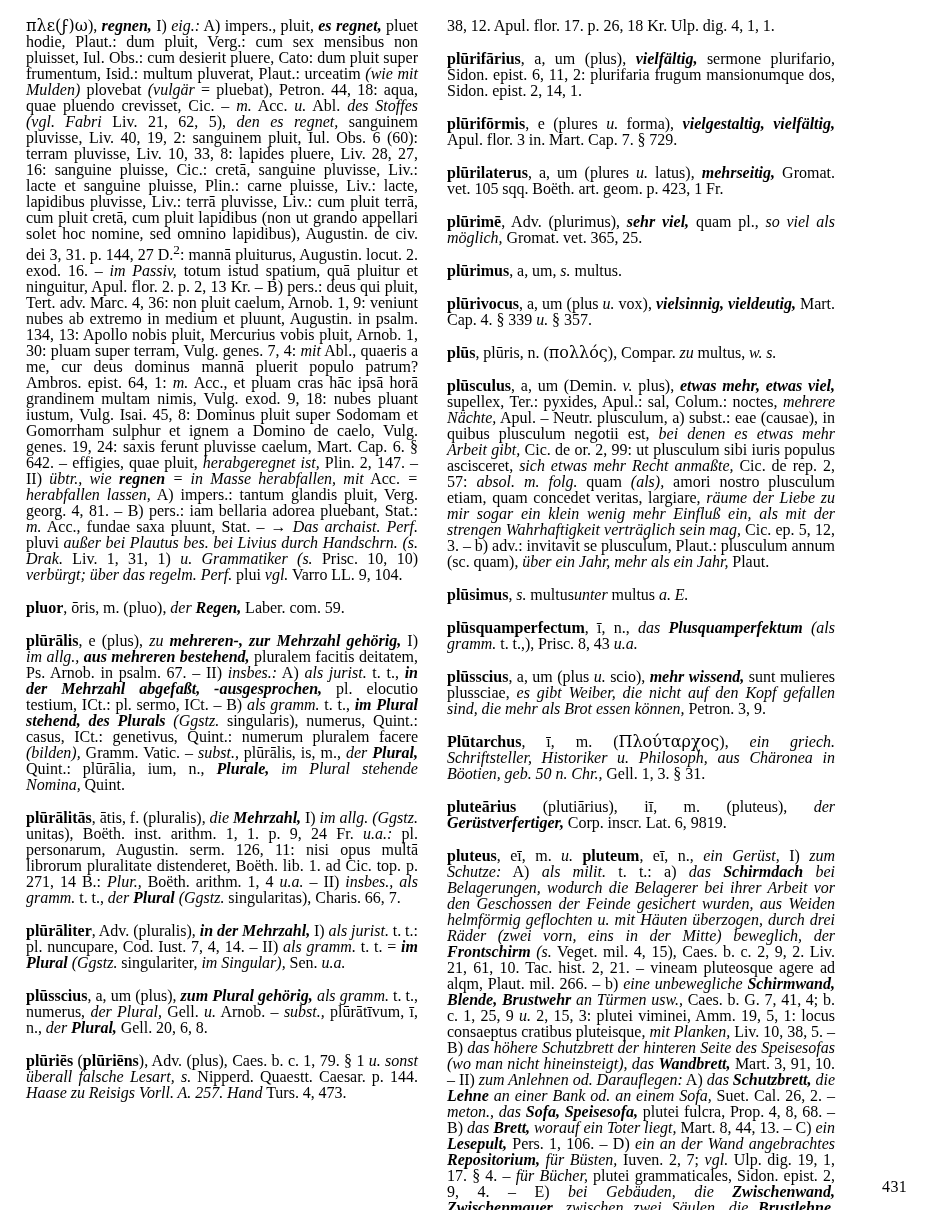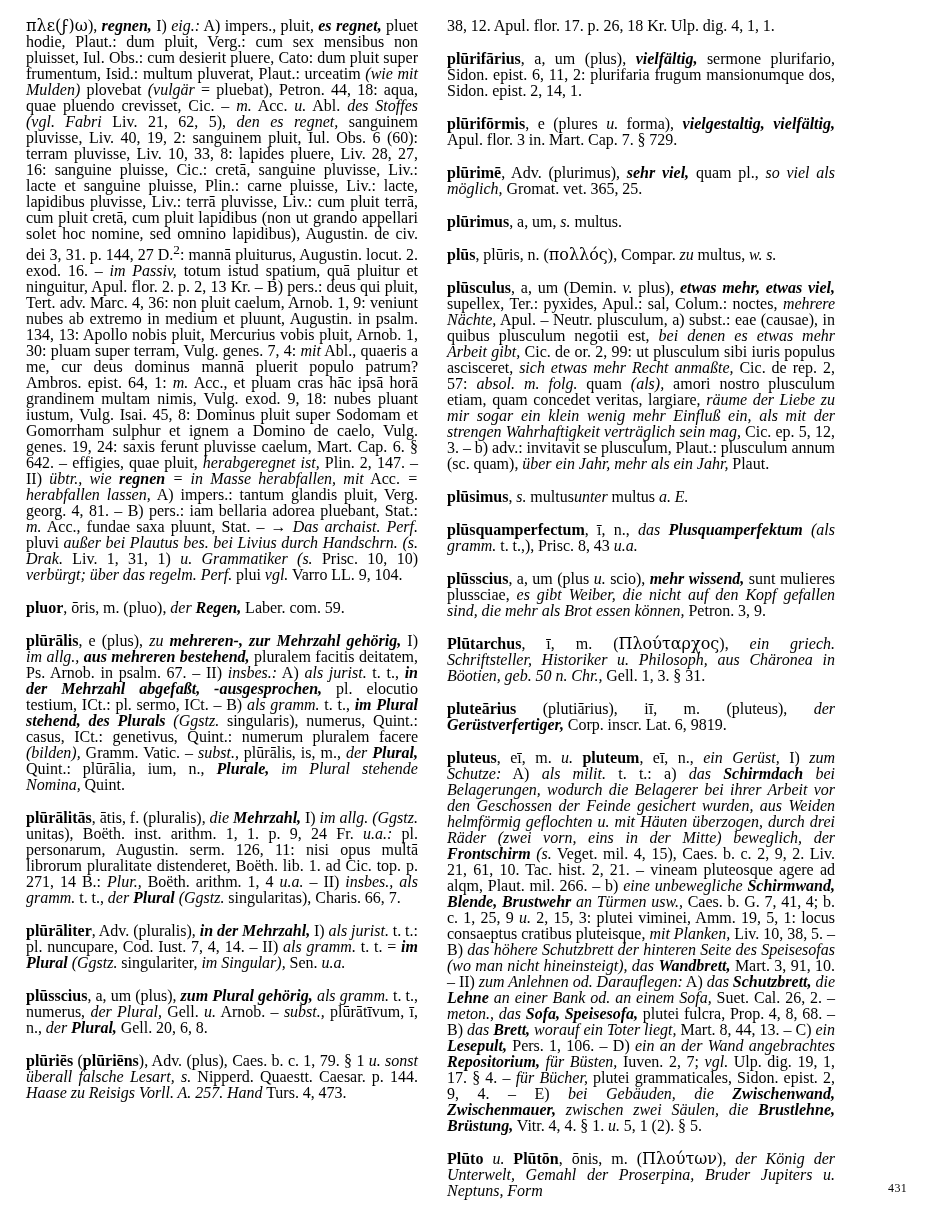--- a/index.html
+++ b/index.html
@@ -54,21 +54,21 @@
   
   .entry + .entry { margin-top: 17px; }
   i, .i { font-style: italic; }
   .bi { font-weight: bold; font-style: italic; }
   .gk { font-family: "DejaVu Serif", serif; font-style: normal; }
 
   .pagenum {
     position: absolute;
     right: 28px;
     bottom: 14px;
-    font-size: 12px;
+    font-size: 16px;
     font-family: "Liberation Serif", serif;
     letter-spacing: 0.3px;
   }
   .lemma { font-weight: bold; }
 </style>
 </head>
 <body>
 
 <div id="page">
   <div class="columns">
@@ -79,22 +79,24 @@
         <p class="entry hang"><span class="lemma">plūrālitās</span>, ātis, f. (pluralis), <i>die</i> <span class="bi">Mehrzahl,</span> I) <i>im allg. (Ggstz.</i> unitas), Boëth. inst. arithm. 1, 1. p. 9, 24 Fr. <i>u.a.:</i> pl. personarum, Augustin. serm. 126, 11: nisi opus multā librorum pluralitate distenderet, Boëth. lib. 1. ad Cic. top. p. 271, 14 B.: <i>Plur.,</i> Boëth. arithm. 1, 4 <i>u.a.</i> – II) <i>insbes., als gramm.</i> t. t., <i>der</i> <span class="bi">Plural</span> <i>(Ggstz.</i> singularitas), Charis. 66, 7.</p>
         <p class="entry hang"><span class="lemma">plūrāliter</span>, Adv. (pluralis), <span class="bi">in der Mehrzahl,</span> I) <i>als jurist.</i> t. t.: pl. nuncupare, Cod. Iust. 7, 4, 14. – II) <i>als gramm.</i> t. t. = <span class="bi">im Plural</span> <i>(Ggstz.</i> singulariter, <i>im Singular),</i> Sen. <i>u.a.</i></p>
         <p class="entry hang"><span class="lemma">plūsscius</span>, a, um (plus), <span class="bi">zum Plural gehörig,</span> <i>als gramm.</i> t. t., numerus, <i>der Plural,</i> Gell. <i>u.</i> Arnob. – <i>subst.,</i> plūrātīvum, ī, n., <i>der</i> <span class="bi">Plural,</span> Gell. 20, 6, 8.</p>
         <p class="entry hang"><span class="lemma">plūriēs</span> (<span class="lemma">plūriēns</span>), Adv. (plus), Caes. b. c. 1, 79. § 1 <i>u. sonst überall falsche Lesart, s.</i> Nipperd. Quaestt. Caesar. p. 144. <i>Haase zu Reisigs Vorll. A. 257. Hand</i> Turs. 4, 473.</p>
       </div>
     <div class="divider"></div>
     <div class="col col-right" id="right-col">
         <p class="entry hang">38, 12. Apul. flor. 17. p. 26, 18 Kr. Ulp. dig. 4, 1, 1.</p>
         <p class="entry hang"><span class="lemma">plūrifārius</span>, a, um (plus), <span class="bi">vielfältig,</span> sermone plurifario, Sidon. epist. 6, 11, 2: plurifaria frugum mansionumque dos, Sidon. epist. 2, 14, 1.</p>
         <p class="entry hang"><span class="lemma">plūrifōrmis</span>, e (plures <i>u.</i> forma), <span class="bi">vielgestaltig, vielfältig,</span> Apul. flor. 3 in. Mart. Cap. 7. § 729.</p>
+        <p class="entry hang"><span class="lemma">plūrilaterus</span>, a, um (plures <i>u.</i> latus), <span class="bi">mehrseitig,</span> Gromat. vet. 105 sqq. Boëth. art. geom. p. 423, 1 Fr.</p>
         <p class="entry hang"><span class="lemma">plūrimē</span>, Adv. (plurimus), <span class="bi">sehr viel,</span> quam pl., <i>so viel als möglich,</i> Gromat. vet. 365, 25.</p>
         <p class="entry hang"><span class="lemma">plūrimus</span>, a, um, <i>s.</i> multus.</p>
+        <p class="entry hang"><span class="lemma">plūrivocus</span>, a, um (plus <i>u.</i> vox), <span class="bi">vielsinnig, vieldeutig,</span> Mart. Cap. 4. § 339 <i>u.</i> § 357.</p>
         <p class="entry hang"><span class="lemma">plūs</span>, plūris, n. (<span class="gk">πολλός</span>), Compar. <i>zu</i> multus, <i>w. s.</i></p>
         <p class="entry hang"><span class="lemma">plūsculus</span>, a, um (Demin. <i>v.</i> plus), <span class="bi">etwas mehr, etwas viel,</span> supellex, Ter.: pyxides, Apul.: sal, Colum.: noctes, <i>mehrere Nächte,</i> Apul. – Neutr. plusculum, a) subst.: eae (causae), in quibus plusculum negotii est, <i>bei denen es etwas mehr Arbeit gibt,</i> Cic. de or. 2, 99: ut plusculum sibi iuris populus ascisceret, <i>sich etwas mehr Recht anmaßte,</i> Cic. de rep. 2, 57: <i>absol. m. folg.</i> quam <i>(als),</i> amori nostro plusculum etiam, quam concedet veritas, largiare, <i>räume der Liebe zu mir sogar ein klein wenig mehr Einfluß ein, als mit der strengen Wahrhaftigkeit verträglich sein mag,</i> Cic. ep. 5, 12, 3. – b) adv.: invitavit se plusculum, Plaut.: plusculum annum (sc. quam), <i>über ein Jahr, mehr als ein Jahr,</i> Plaut.</p>
         <p class="entry hang"><span class="lemma">plūsimus</span>, <i>s.</i> multus<i>unter</i> multus <i>a. E.</i></p>
         <p class="entry hang"><span class="lemma">plūsquamperfectum</span>, ī, n., <i>das</i> <span class="bi">Plusquamperfektum</span> <i>(als gramm.</i> t. t.,), Prisc. 8, 43 <i>u.a.</i></p>
         <p class="entry hang"><span class="lemma">plūsscius</span>, a, um (plus <i>u.</i> scio), <span class="bi">mehr wissend,</span> sunt mulieres plussciae, <i>es gibt Weiber, die nicht auf den Kopf gefallen sind, die mehr als Brot essen können,</i> Petron. 3, 9.</p>
         <p class="entry hang"><span class="lemma">Plūtarchus</span>, ī, m. (<span class="gk">Πλούταρχος</span>), <i>ein griech. Schriftsteller, Historiker u. Philosoph, aus Chäronea in Böotien, geb. 50 n. Chr.,</i> Gell. 1, 3. § 31.</p>
         <p class="entry hang"><span class="lemma">pluteārius</span> (plutiārius), iī, m. (pluteus), <i>der</i> <span class="bi">Gerüstverfertiger,</span> Corp. inscr. Lat. 6, 9819.</p>
         <p class="entry hang"><span class="lemma">pluteus</span>, eī, m. <i>u.</i> <span class="lemma">pluteum</span>, eī, n., <i>ein Gerüst,</i> I) <i>zum Schutze:</i> A) <i>als milit.</i> t. t.: a) <i>das</i> <span class="bi">Schirmdach</span> <i>bei Belagerungen, wodurch die Belagerer bei ihrer Arbeit vor den Geschossen der Feinde gesichert wurden, aus Weiden helmförmig geflochten u. mit Häuten überzogen, durch drei Räder (zwei vorn, eins in der Mitte) beweglich, der</i> <span class="bi">Frontschirm</span> <i>(s.</i> Veget. mil. 4, 15), Caes. b. c. 2, 9, 2. Liv. 21, 61, 10. Tac. hist. 2, 21. – vineam pluteosque agere ad alqm, Plaut. mil. 266. – b) <i>eine unbewegliche</i> <span class="bi">Schirmwand, Blende, Brustwehr</span> <i>an Türmen usw.,</i> Caes. b. G. 7, 41, 4; b. c. 1, 25, 9 <i>u.</i> 2, 15, 3: plutei viminei, Amm. 19, 5, 1: locus consaeptus cratibus pluteisque, <i>mit Planken,</i> Liv. 10, 38, 5. – B) <i>das höhere Schutzbrett der hinteren Seite des Speisesofas (wo man nicht hineinsteigt), das</i> <span class="bi">Wandbrett,</span> Mart. 3, 91, 10. – II) <i>zum Anlehnen od. Darauflegen:</i> A) <i>das</i> <span class="bi">Schutzbrett,</span> <i>die</i> <span class="bi">Lehne</span> <i>an einer Bank od. an einem Sofa,</i> Suet. Cal. 26, 2. – <i>meton., das</i> <span class="bi">Sofa, Speisesofa,</span> plutei fulcra, Prop. 4, 8, 68. – B) <i>das</i> <span class="bi">Brett,</span> <i>worauf ein Toter liegt,</i> Mart. 8, 44, 13. – C) <i>ein</i> <span class="bi">Lesepult,</span> Pers. 1, 106. – D) <i>ein an der Wand angebrachtes</i> <span class="bi">Repositorium,</span> <i>für Büsten,</i> Iuven. 2, 7; <i>vgl.</i> Ulp. dig. 19, 1, 17. § 4. – <i>für Bücher,</i> plutei grammaticales, Sidon. epist. 2, 9, 4. – E) <i>bei Gebäuden, die</i> <span class="bi">Zwischenwand, Zwischenmauer,</span> <i>zwischen zwei Säulen, die</i> <span class="bi">Brustlehne, Brüstung,</span> Vitr. 4, 4. § 1. <i>u.</i> 5, 1 (2). § 5.</p>
         <p class="entry hang"><span class="lemma">Plūto</span> <i>u.</i> <span class="lemma">Plūtōn</span>, ōnis, m. (<span class="gk">Πλούτων</span>), <i>der König der Unterwelt, Gemahl der Proserpina, Bruder Jupiters u. Neptuns, Form</i></p>
         <p class="entry hang"><span class="lemma">plutiārius</span>, <i>s.</i> pluteārius.</p>

